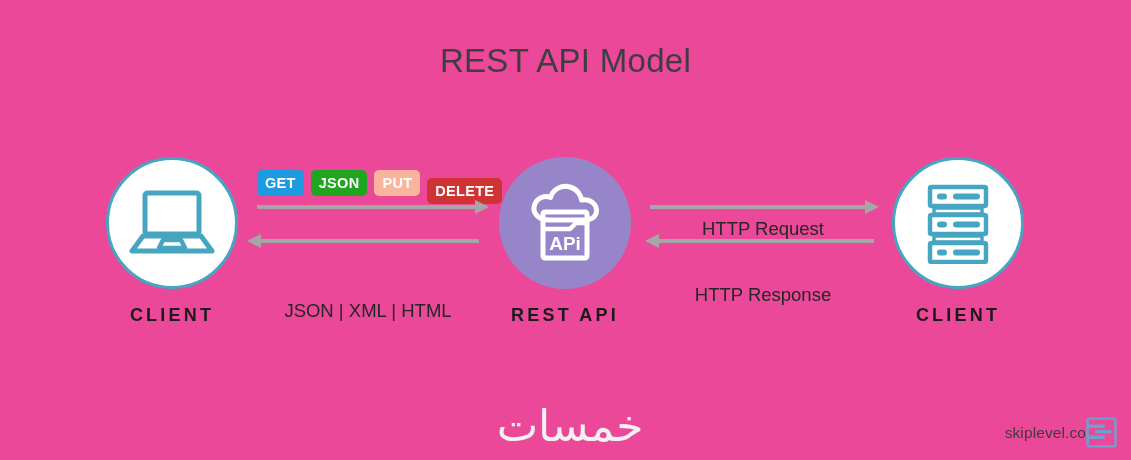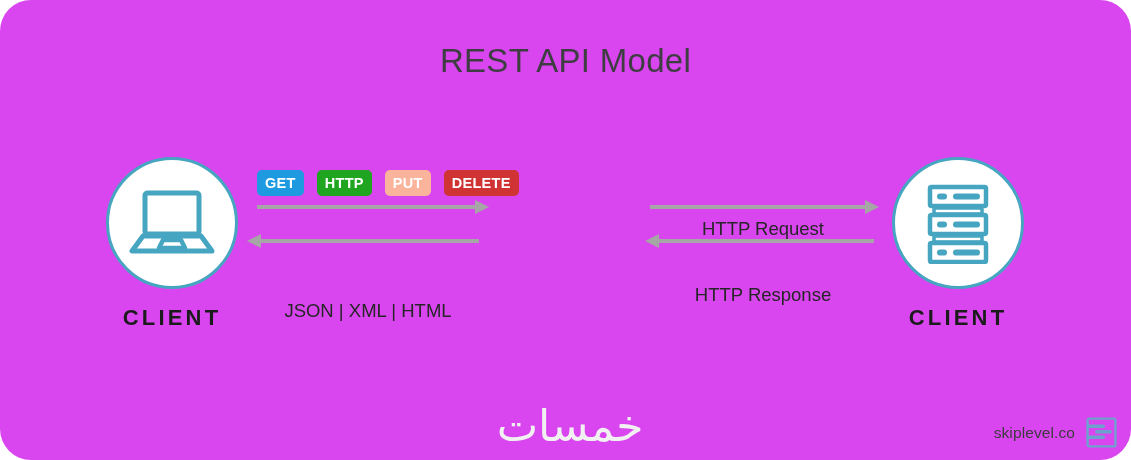--- a/index.html
+++ b/index.html
@@ -61,37 +61,37 @@
     display: flex;
     align-items: center;
     justify-content: center;
   }
   .node-label {
     position: absolute;
     top: 148px;
     left: -60px;
     width: 252px;
     text-align: center;
-    font-size: 22px;
+    font-size: 18px;
     font-weight: 700;
     letter-spacing: 3.2px;
     color: #1b1b1b;
   }
 
   #node-client  { left: 106px;  top: 157px; }
   #node-restapi { left: 499px;  top: 157px; }
   #node-server  { left: 892px;  top: 157px; }
 
   
   .badges {
     position: absolute;
     left: 257px;
     top: 170px;
     display: flex;
-    gap: 13px;
+    gap: 7px;
   }
   .badge {
     border-radius: 5px;
     color: #ffffff;
     font-size: 14.5px;
     font-weight: 700;
     letter-spacing: 0.3px;
     padding: 4px 8px 5px 8px;
     line-height: 16px;
     box-sizing: border-box;
@@ -158,51 +158,68 @@
     user-select: none;
   }
 
   
   .branding {
     position: absolute;
     right: 14px;
     top: 417px;
     display: flex;
     align-items: center;
-    gap: 11px;
   }
   .brand-text {
     font-size: 15.5px;
     color: #3c3c3c;
     letter-spacing: 0.1px;
   }
   .brand-logo {
     width: 31px;
     height: 31px;
   }
 </style>
 </head>
 <body>
 
-<div id="canvas" style="background: #d946ef; border-radius: 31px;">
+<div id="canvas" style="background: #ec4899;">
 
   <div class="title" style="color: rgb(62, 62, 66);">REST API Model</div>
 
   <div class="node" id="node-client">
     <div class="node-circle outline"></div>
     <div class="node-icon">
       <svg width="92" height="70" viewBox="0 0 92 70" fill="none">
         <rect x="19" y="5" width="54" height="41" rx="2.5" stroke="#46a5c0" stroke-width="5"></rect>
         <path d="M17 48 L6 63 H86 L75 48 Z" stroke="#46a5c0" stroke-width="5" stroke-linejoin="round" fill="none"></path>
         <path d="M37 52 H55 L59 60 H33 Z" stroke="#46a5c0" stroke-width="4.5" stroke-linejoin="round" fill="none"></path>
       </svg>
     </div>
     <div class="node-label">CLIENT</div>
   </div>
 
+  <div class="node" id="node-restapi">
+    <div class="node-circle filled"></div>
+    <div class="node-icon">
+      <svg width="78" height="82" viewBox="0 0 78 82" fill="none">
+
+        <path d="M24 38 C12 38 6 31 8.5 23 C11 15.5 19 13 24.5 15.5
+                 C27 7 36 2.5 44 5 C51 7 55 13 55.5 18
+                 C64 16.5 71 22 70.5 29.5 C70 35 65 38 58 38 Z" stroke="#ffffff" stroke-width="5" stroke-linejoin="round" fill="none"></path>
+
+        <rect x="17" y="30" width="44" height="46" rx="2" stroke="#ffffff" stroke-width="5"></rect>
+
+        <path d="M17 47 H44 L50 41 H61" stroke="#ffffff" stroke-width="4.5" fill="none" stroke-linejoin="round"></path>
+
+        <text x="39" y="68" fill="#ffffff" text-anchor="middle" font-family="Liberation Sans, sans-serif" font-size="19" font-weight="700">APi</text>
+      </svg>
+    </div>
+    <div class="node-label">REST API</div>
+  </div>
 
   <div class="node" id="node-server">
     <div class="node-circle outline"></div>
     <div class="node-icon">
       <svg width="72" height="82" viewBox="0 0 72 82" fill="none">
 
         <rect x="8" y="5" width="56" height="19" rx="1.5" stroke="#46a5c0" stroke-width="4.5"></rect>
         <rect x="15" y="11.5" width="10" height="6" rx="3" fill="#46a5c0"></rect>
         <rect x="31" y="11.5" width="27" height="6" rx="3" fill="#46a5c0"></rect>
 
@@ -217,23 +234,23 @@
         <rect x="8" y="61" width="56" height="19" rx="1.5" stroke="#46a5c0" stroke-width="4.5"></rect>
         <rect x="15" y="67.5" width="10" height="6" rx="3" fill="#46a5c0"></rect>
         <rect x="31" y="67.5" width="27" height="6" rx="3" fill="#46a5c0"></rect>
       </svg>
     </div>
     <div class="node-label">CLIENT</div>
   </div>
 
   <div class="badges">
     <div class="badge" style="background: rgb(30, 154, 224); color: rgb(255, 255, 255);">GET</div>
-    <div class="badge" style="background: rgb(31, 165, 31); color: rgb(255, 255, 255);">HTTP</div>
+    <div class="badge" style="background: rgb(31, 165, 31); color: rgb(255, 255, 255);">JSON</div>
     <div class="badge" style="background: rgb(249, 180, 155); color: rgb(255, 255, 255);">PUT</div>
-    <div class="badge" style="background: rgb(207, 51, 51); color: rgb(255, 255, 255);">DELETE</div>
+    <div class="badge" style="background: rgb(207, 51, 51); color: rgb(255, 255, 255); margin-top: 8px;">DELETE</div>
   </div>
 
   <div class="arrow right" id="arrow-req-left">
     <div class="shaft" style="background: rgb(166, 166, 166);"></div>
     <div class="head" style="border-left-color: rgb(166, 166, 166);"></div>
   </div>
   <div class="arrow left" id="arrow-res-left">
     <div class="shaft" style="background: rgb(166, 166, 166);"></div>
     <div class="head" style="border-right-color: rgb(166, 166, 166);"></div>
   </div>

